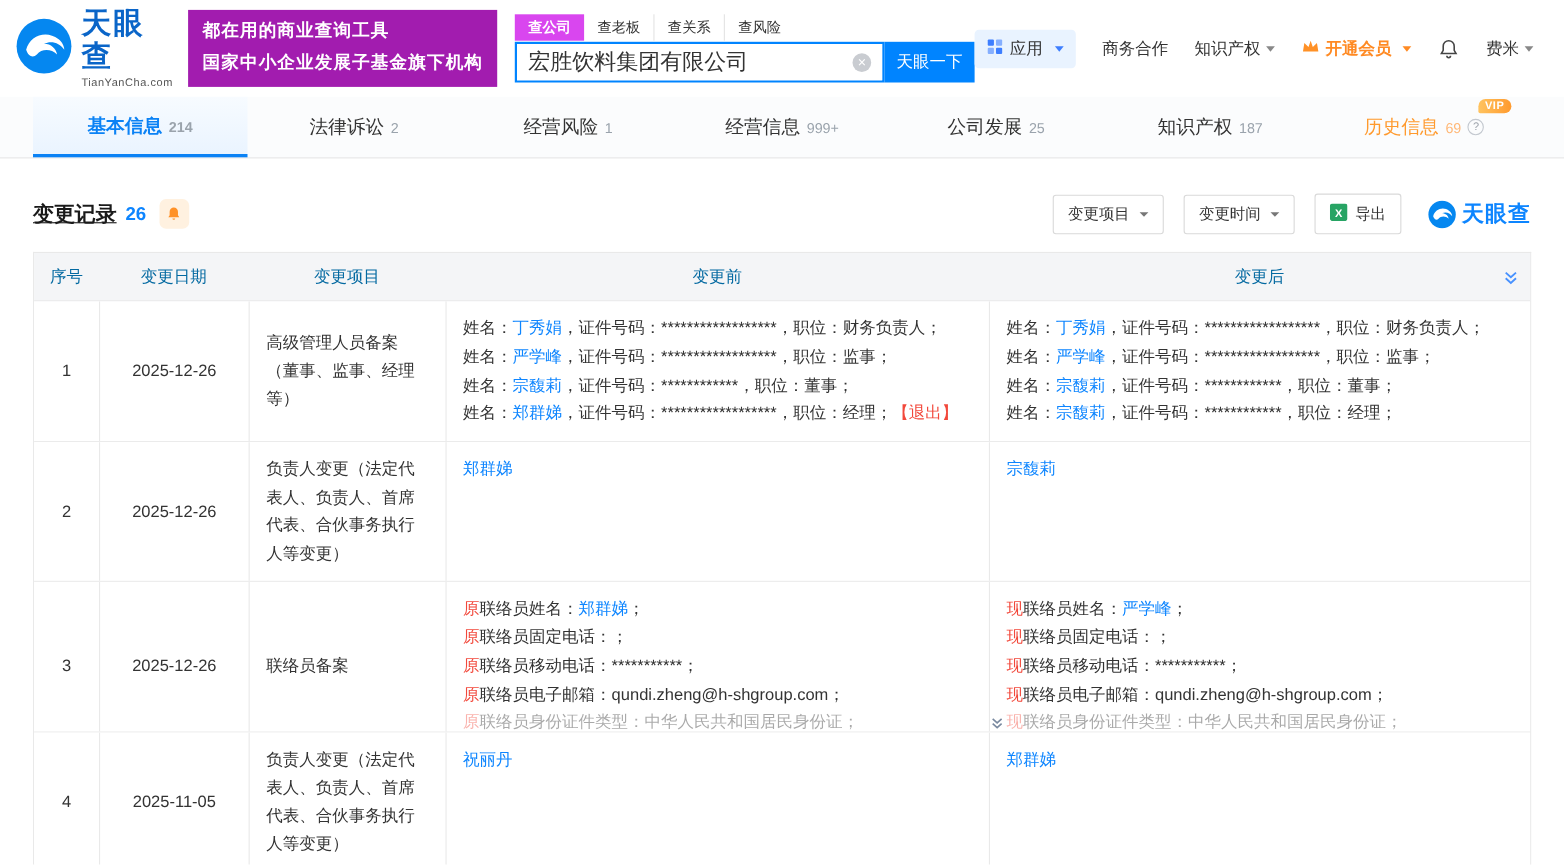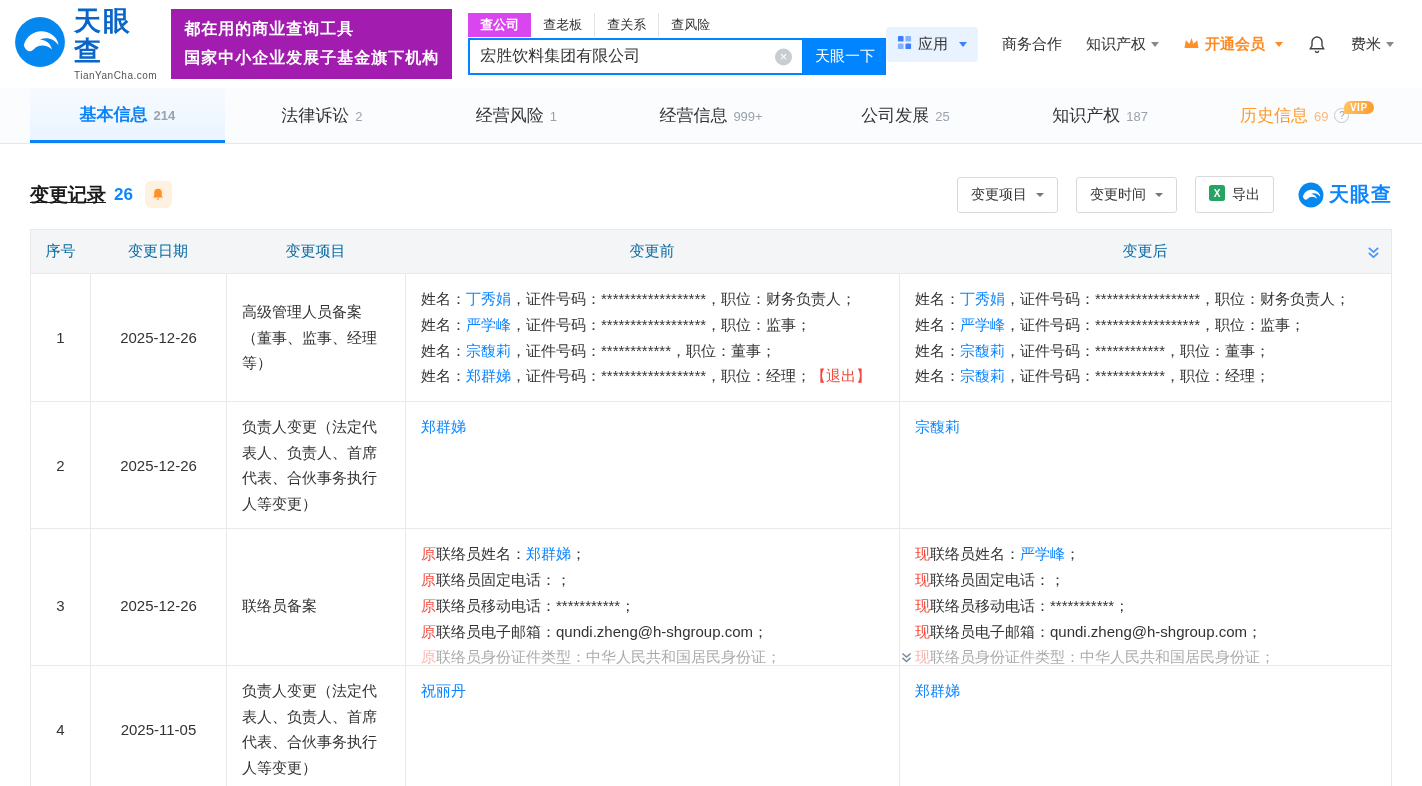--- a/index.html
+++ b/index.html
@@ -15,21 +15,21 @@
   .logo-domain { font-size:10px; color:#555; letter-spacing:.5px; margin-top:3px; }
   .banner { background:#a21caf; color:#fff; font-weight:bold; font-size:16px; line-height:1.8;
     padding:6px 13px; margin-left:14px; letter-spacing:1px; white-space:nowrap; }
   .search-wrap { margin-left:16px; width:452px; }
   .search-tabs { display:flex; font-size:13px; margin-bottom:1px; }
   .search-tab { padding:3px 12px; color:#333; cursor:pointer; border-left:1px solid #e3e3e3; }
   .search-tab:first-child, .search-tab.active + .search-tab { border-left:none; }
   .search-tab.active { background:#d946ef; color:#fff; font-weight:bold; border-left:none; }
   .search-box { display:flex; height:37px; }
   .input-wrap { flex:1; position:relative; border:2px solid #0084ff; background:#fff; }
-  .search-input { width:100%; height:100%; border:none; outline:none; padding:0 48px 0 10px; font-size:16px; color:#333;
+  .search-input { width:100%; height:100%; border:none; outline:none; padding:0 48px 0 10px; font-size:20px; color:#333;
     font-family:inherit; }
   .clear { position:absolute; right:10px; top:50%; transform:translateY(-50%); width:17px; height:17px; border-radius:50%;
     background:#c9ccd1; color:#fff; font-size:13px; line-height:16px; text-align:center; cursor:pointer; }
   .search-btn { width:82px; background:#0084ff; color:#fff; border:none; font-size:15px; cursor:pointer; font-family:inherit; }
   .hdr-right { margin-left:auto; display:flex; align-items:center; gap:24px; font-size:15px; white-space:nowrap; }
   .hdr-right a { text-decoration:none; color:#333; cursor:pointer; display:inline-flex; align-items:center; }
   .apps-pill { background:#e9f3ff; border-radius:4px; padding:8px 11px; display:flex; align-items:center; gap:6px; cursor:pointer; }
   .caret { display:inline-block; width:0; height:0; border-left:4px solid transparent; border-right:4px solid transparent;
     border-top:5px solid currentColor; margin-left:5px; }
   .caret.blue { color:#3d7eff; } .caret.gray { color:#888; } .caret.orange { color:#ff8a23; }
@@ -38,21 +38,21 @@
 
   
   .nav { height:56px; background:#fbfcfd; border-bottom:1px solid #e7e7e7; display:flex; padding:0 30px; }
   .nav-tab { flex:1; display:flex; align-items:center; justify-content:center; gap:6px; font-size:17px; color:#333;
     cursor:pointer; position:relative; }
   .nav-tab .cnt { font-size:13px; color:#9aa3ac; margin-top:2px; }
   .nav-tab.active { color:#0b82f5; font-weight:bold; background:linear-gradient(180deg,#f7fbff,#eaf4ff);
     border-bottom:3px solid #0b82f5; }
   .nav-tab.orange { color:#ff9a2e; }
   .nav-tab.orange .cnt { color:#ffb877; }
-  .vip-badge { position:absolute; top:13px; margin-left:128px; background:linear-gradient(90deg,#ffc35f,#ff9a2e);
+  .vip-badge { position:absolute; top:2px; margin-left:128px; background:linear-gradient(90deg,#ffc35f,#ff9a2e);
     color:#fff; font-size:10px; font-weight:bold; padding:1px 6px; border-radius:8px 8px 8px 2px; letter-spacing:.5px; }
   .help-q { width:15px; height:15px; border-radius:50%; border:1px solid #c3c8cf; color:#9aa0a8; font-size:10px;
     line-height:13px; text-align:center; font-weight:normal; cursor:pointer; }
 
   
   .sec-head { display:flex; align-items:center; margin:32px 30px 16px; }
   .sec-title { font-size:19px; font-weight:bold; color:#1a1a1a;text-decoration:underline; }
   .sec-count { font-size:17px; font-weight:bold; color:#0d85ff; margin-left:8px; }
   .bell-badge { width:27px; height:27px; border-radius:6px; background:#fff1e0; display:inline-flex; align-items:center;
     justify-content:center; margin-left:12px; cursor:pointer; }

